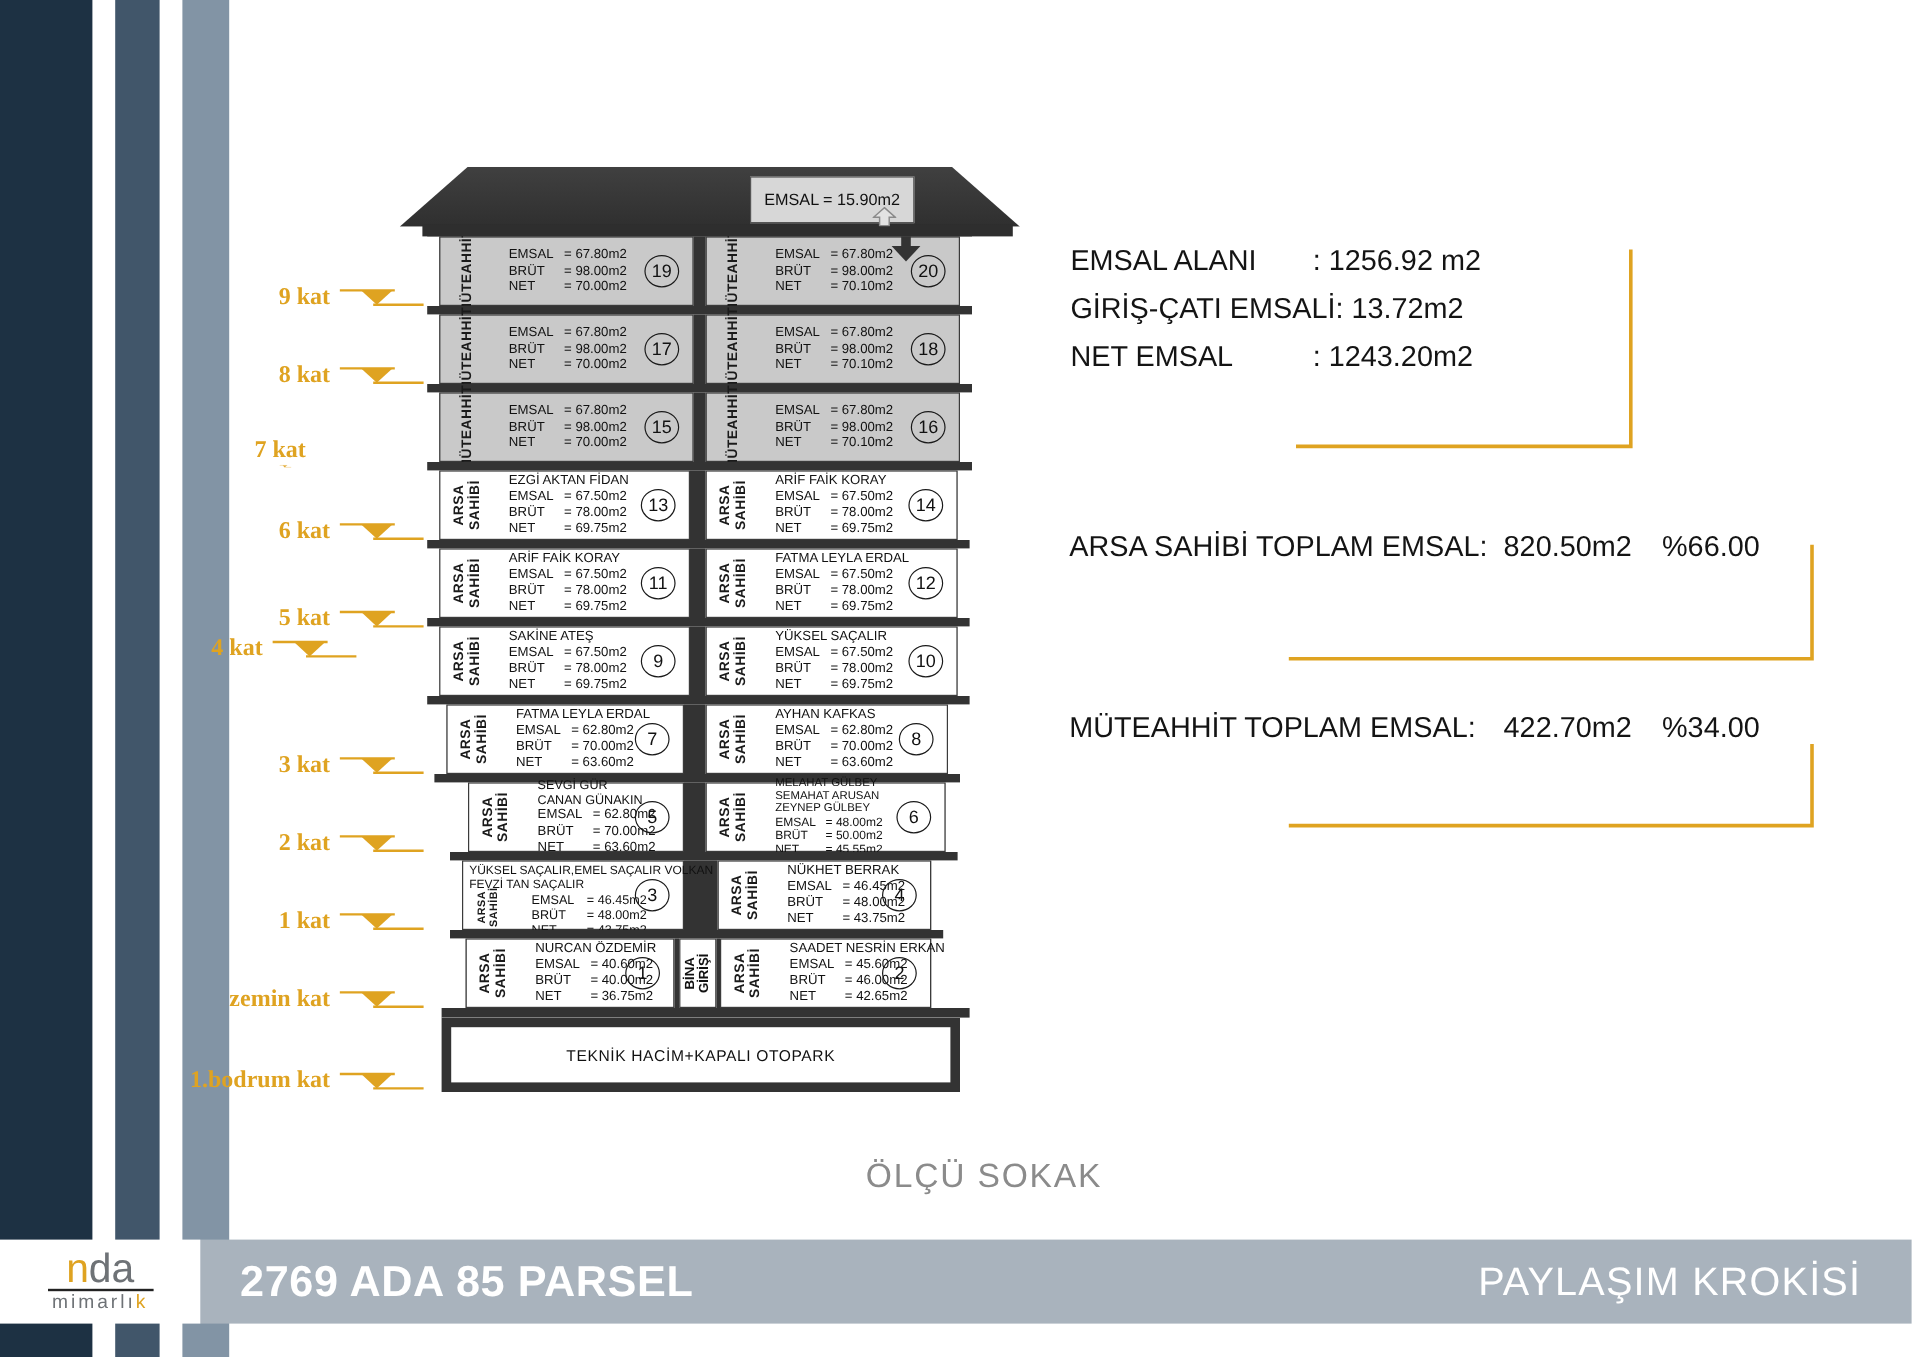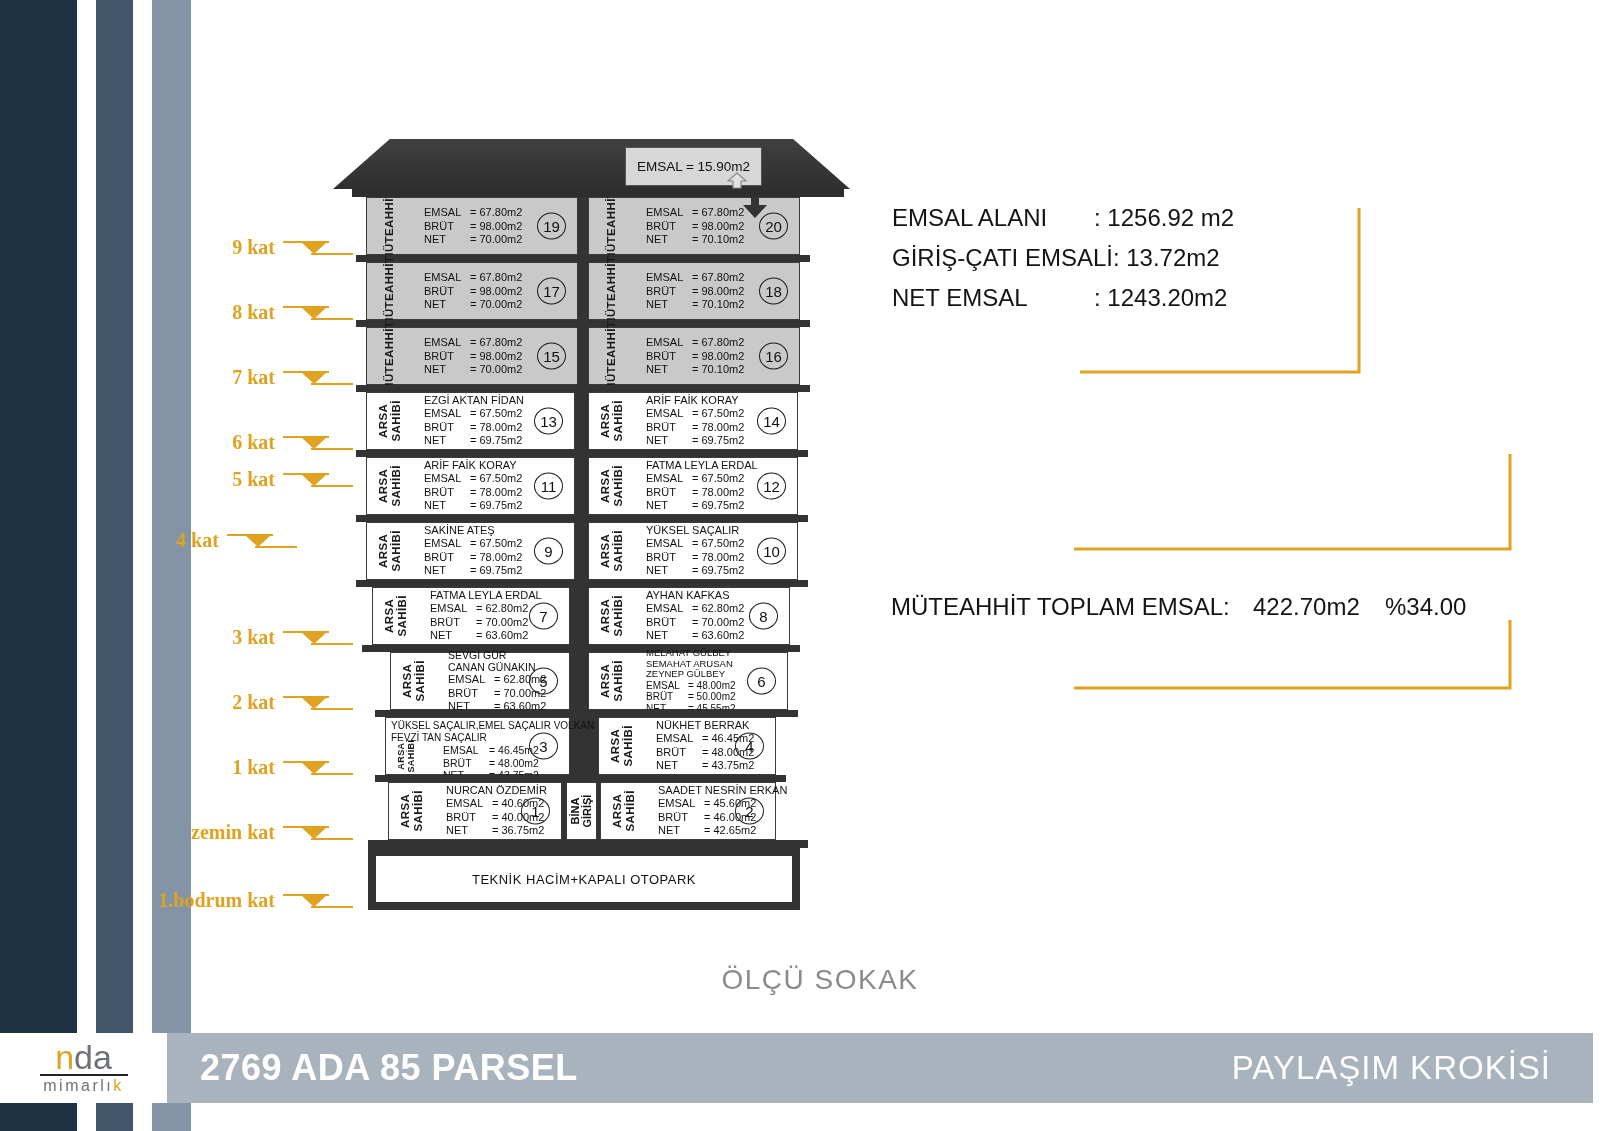--- a/index.html
+++ b/index.html
@@ -413,37 +413,37 @@
         </svg>
       </div>
       <div class="floor-label" style="top: 299px;">
         <span class="fl-text">8 kat</span>
         <svg width="72" height="22" viewBox="0 0 72 22">
           <line x1="0" y1="6" x2="46" y2="6" stroke="#DFA321" stroke-width="2"></line>
           <polygon points="18,6 44,6 31,18" fill="#DFA321"></polygon>
           <line x1="28" y1="18" x2="70" y2="18" stroke="#DFA321" stroke-width="2"></line>
         </svg>
       </div>
-      <div class="floor-label" style="top: 364px;">
+      <div class="floor-label" style="top: 364px; flex-direction: column;">
         <span class="fl-text">7 kat</span>
         <svg width="72" height="22" viewBox="0 0 72 22">
           <line x1="0" y1="6" x2="46" y2="6" stroke="#DFA321" stroke-width="2"></line>
           <polygon points="18,6 44,6 31,18" fill="#DFA321"></polygon>
           <line x1="28" y1="18" x2="70" y2="18" stroke="#DFA321" stroke-width="2"></line>
         </svg>
       </div>
       <div class="floor-label" style="top: 429px; text-align: right;">
         <span class="fl-text">6 kat</span>
         <svg width="72" height="22" viewBox="0 0 72 22">
           <line x1="0" y1="6" x2="46" y2="6" stroke="#DFA321" stroke-width="2"></line>
           <polygon points="18,6 44,6 31,18" fill="#DFA321"></polygon>
           <line x1="28" y1="18" x2="70" y2="18" stroke="#DFA321" stroke-width="2"></line>
         </svg>
       </div>
-      <div class="floor-label" style="top: 466px;">
+      <div class="floor-label" style="top: 502px;">
         <span class="fl-text">5 kat</span>
         <svg width="72" height="22" viewBox="0 0 72 22">
           <line x1="0" y1="6" x2="46" y2="6" stroke="#DFA321" stroke-width="2"></line>
           <polygon points="18,6 44,6 31,18" fill="#DFA321"></polygon>
           <line x1="28" y1="18" x2="70" y2="18" stroke="#DFA321" stroke-width="2"></line>
         </svg>
       </div>
       <div class="floor-label" style="top: 527px; justify-content: center;">
         <span class="fl-text">4 kat</span>
         <svg width="72" height="22" viewBox="0 0 72 22">
@@ -523,20 +523,25 @@
     <div class="sum-row">
       <span class="sl">NET EMSAL</span>
       <span class="sv">: 1243.20m2</span>
     </div>
   </div>
   <svg class="bracket" style="left:1078px;top:206px;" width="285" height="170" viewBox="0 0 285 170">
     <polyline points="281,2 281,166 2,166" fill="none" stroke="#dfa321" stroke-width="3"></polyline>
   </svg>
 
   <div class="totals-block" id="totals-0">
+    <div class="tot-title">
+      <span class="tt">ARSA SAHİBİ TOPLAM EMSAL:</span>
+      <span class="ta">820.50m2</span>
+      <span class="tp">%66.00</span>
+    </div>
   </div>
   <svg class="bracket" style="left:1072px;top:452px;" width="442" height="101" viewBox="0 0 442 101">
     <polyline points="438,2 438,97 2,97" fill="none" stroke="#dfa321" stroke-width="3"></polyline>
   </svg>
 
   <div class="totals-block" id="totals-1">
     <div class="tot-title">
       <span class="tt">MÜTEAHHİT TOPLAM EMSAL:</span>
       <span class="ta">422.70m2</span>
       <span class="tp">%34.00</span>

